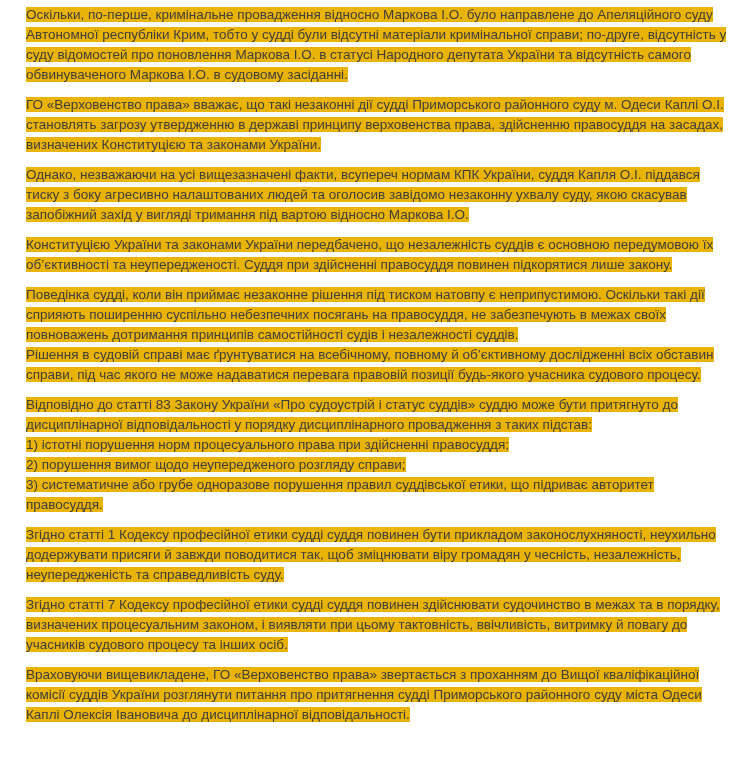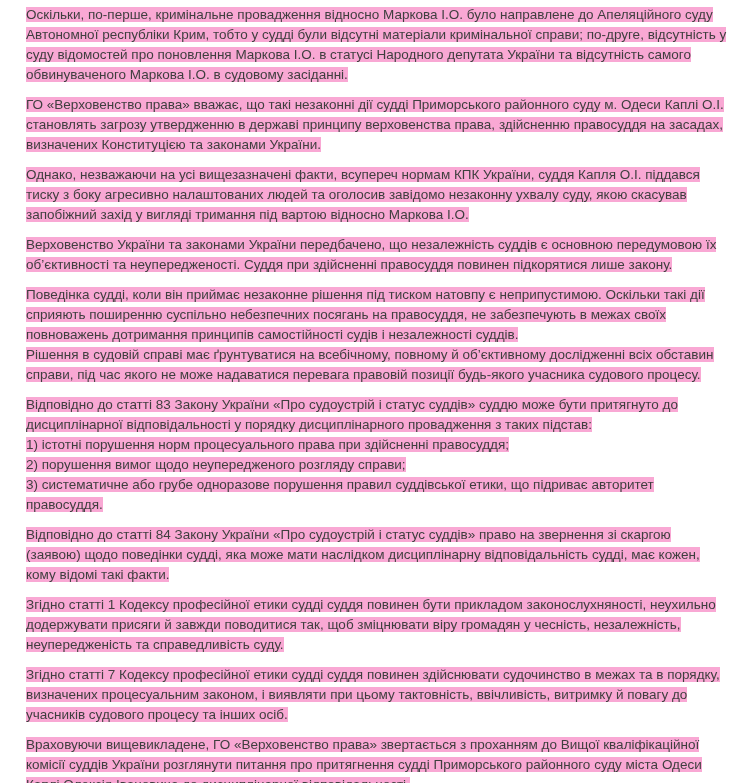--- a/index.html
+++ b/index.html
@@ -20,37 +20,36 @@
     font-size: 13.5px;
     line-height: 20px;
     color: #3f3f3f;
     -webkit-font-smoothing: antialiased;
   }
   .para {
     margin: 0 0 10px 0;
     padding: 0;
   }
   .hl {
-    background: #f9a8d4;
+    background: #eab308;
     white-space: pre-line;
     box-decoration-break: clone;
     -webkit-box-decoration-break: clone;
   }
 </style>
 </head>
 <body>
 
 <div class="doc">
   <p class="para"><span class="hl">Оскільки, по-перше, кримінальне провадження відносно Маркова І.О. було направлене до Апеляційного суду Автономної республіки Крим, тобто у судді були відсутні матеріали кримінальної справи; по-друге, відсутність у суду відомостей про поновлення Маркова І.О. в статусі Народного депутата України та відсутність самого обвинуваченого Маркова І.О. в судовому засіданні.</span></p>
   <p class="para"><span class="hl">ГО «Верховенство права» вважає, що такі незаконні дії судді Приморського районного суду м. Одеси Каплі О.І. становлять загрозу утвердженню в державі принципу верховенства права, здійсненню правосуддя на засадах, визначених Конституцією та законами України.</span></p>
   <p class="para"><span class="hl">Однако, незважаючи на усі вищезазначені факти, всупереч нормам КПК України, суддя Капля О.І. піддався тиску з боку агресивно налаштованих людей та оголосив завідомо незаконну ухвалу суду, якою скасував запобіжний захід у вигляді тримання під вартою відносно Маркова І.О.</span></p>
-  <p class="para"><span class="hl">Верховенство України та законами України передбачено, що незалежність суддів є основною передумовою їх об’єктивності та неупередженості. Суддя при здійсненні правосуддя повинен підкорятися лише закону.</span></p>
+  <p class="para"><span class="hl">Конституцією України та законами України передбачено, що незалежність суддів є основною передумовою їх об’єктивності та неупередженості. Суддя при здійсненні правосуддя повинен підкорятися лише закону.</span></p>
   <p class="para"><span class="hl">Поведінка судді, коли він приймає незаконне рішення під тиском натовпу є неприпустимою. Оскільки такі дії сприяють поширенню суспільно небезпечних посягань на правосуддя, не забезпечують в межах своїх повноважень дотримання принципів самостійності судів і незалежності суддів.
 Рішення в судовій справі має ґрунтуватися на всебічному, повному й об’єктивному дослідженні всіх обставин справи, під час якого не може надаватися перевага правовій позиції будь-якого учасника судового процесу.</span></p>
   <p class="para"><span class="hl">Відповідно до статті 83 Закону України «Про судоустрій і статус суддів» суддю може бути притягнуто до дисциплінарної відповідальності у порядку дисциплінарного провадження з таких підстав:
 1) істотні порушення норм процесуального права при здійсненні правосуддя;
 2) порушення вимог щодо неупередженого розгляду справи;
 3) систематичне або грубе одноразове порушення правил суддівської етики, що підриває авторитет правосуддя.</span></p>
-  <p class="para"><span class="hl">Відповідно до статті 84 Закону України «Про судоустрій і статус суддів» право на звернення зі скаргою (заявою) щодо поведінки судді, яка може мати наслідком дисциплінарну відповідальність судді, має кожен, кому відомі такі факти.</span></p>
   <p class="para"><span class="hl">Згідно статті 1 Кодексу професійної етики судді суддя повинен бути прикладом законослухняності, неухильно додержувати присяги й завжди поводитися так, щоб зміцнювати віру громадян у чесність, незалежність, неупередженість та справедливість суду.</span></p>
   <p class="para"><span class="hl">Згідно статті 7 Кодексу професійної етики судді суддя повинен здійснювати судочинство в межах та в порядку, визначених процесуальним законом, і виявляти при цьому тактовність, ввічливість, витримку й повагу до учасників судового процесу та інших осіб.</span></p>
   <p class="para"><span class="hl">Враховуючи вищевикладене, ГО «Верховенство права» звертається з проханням до Вищої кваліфікаційної комісії суддів України розглянути питання про притягнення судді Приморського районного суду міста Одеси Каплі Олексія Івановича до дисциплінарної відповідальності.</span></p>
 </div>
 
 </body></html>

